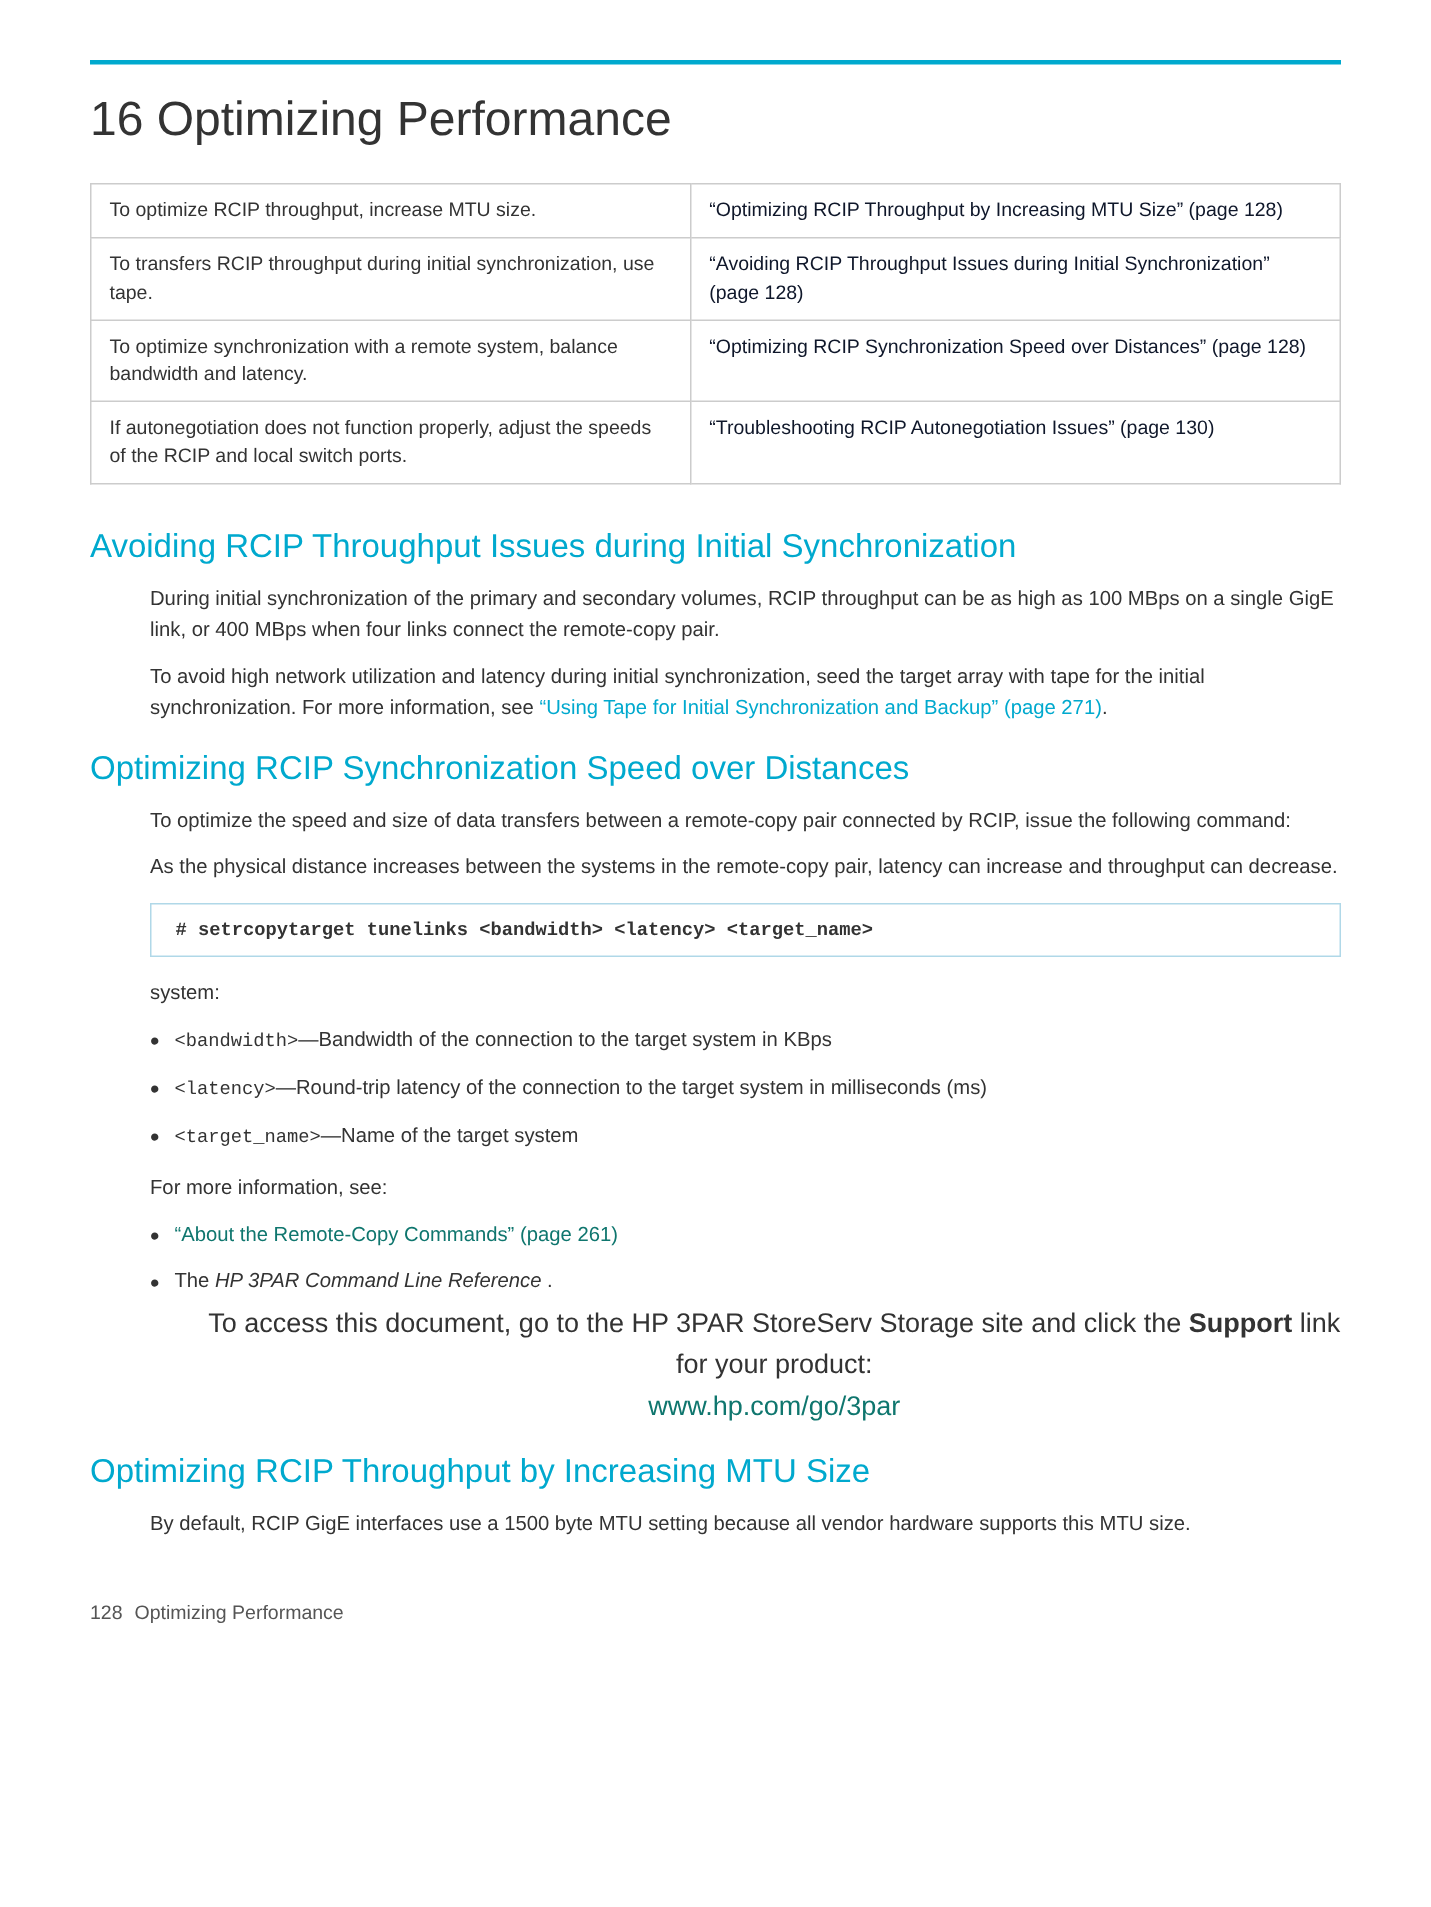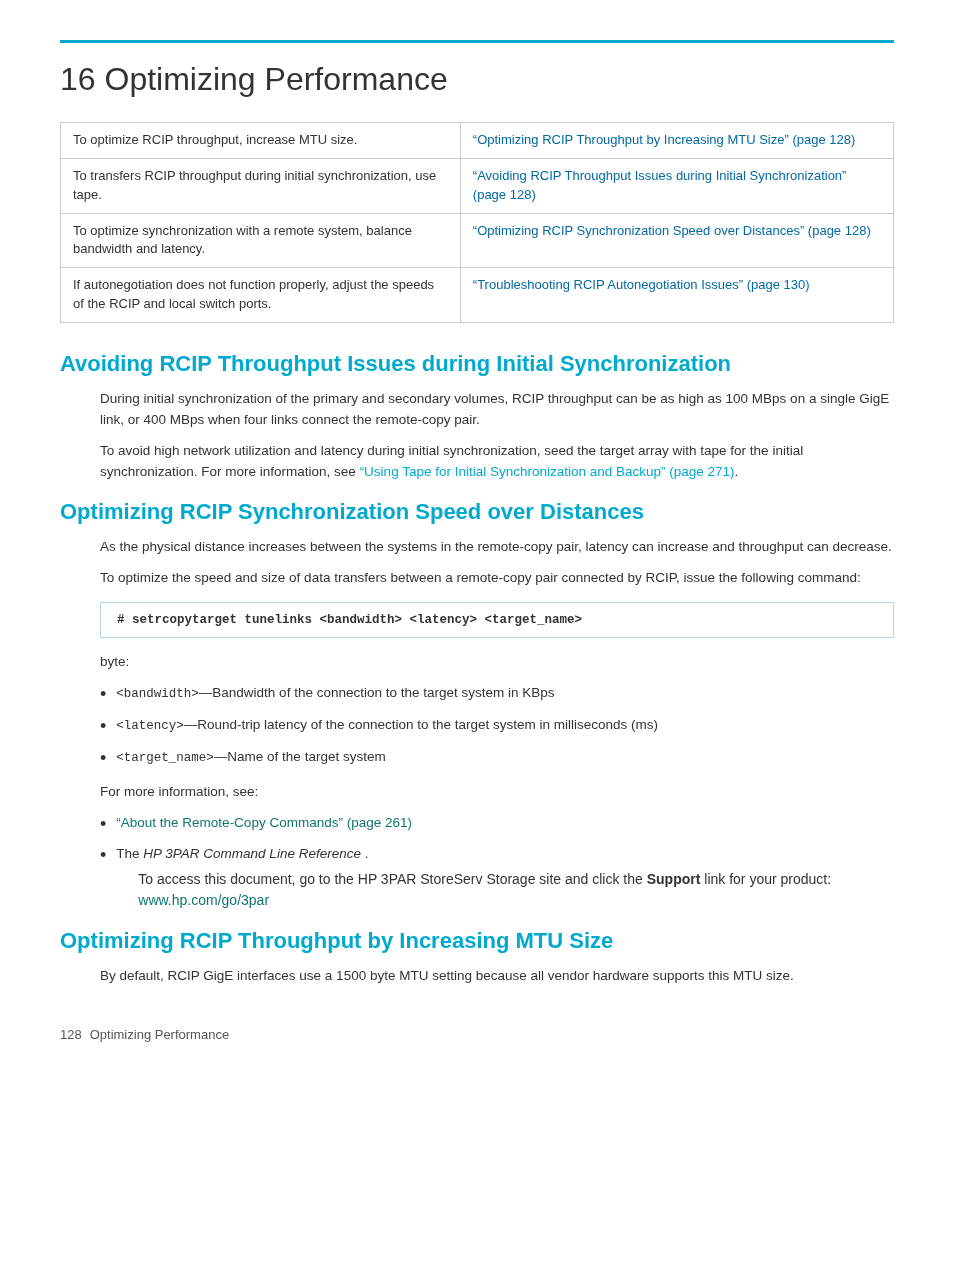--- a/index.html
+++ b/index.html
@@ -42,28 +42,28 @@
       line-height: 1.45;
     }
     .summary-table td:first-child {
       width: 48%;
       color: #333;
     }
     .summary-table td:last-child {
       width: 52%;
     }
     .summary-table a {
-      color: #0369a1;
+      color: #0f172a;
       text-decoration: none;
     }
 
     
     h2.section-title {
       font-size: 22px;
-      font-weight: bold;
+      font-weight: normal;
       color: #00a9ce;
       margin-bottom: 12px;
       margin-top: 0;
     }
 
     
     .section-body {
       margin-left: 40px;
       margin-bottom: 16px;
     }
@@ -136,22 +136,23 @@
       flex-shrink: 0;
     }
     .info-list li a {
       color: #0f766e;
       text-decoration: none;
     }
 
     .indented-note {
       margin-left: 22px;
       margin-top: 4px;
-      font-size: 14px;
+      font-size: 18px;
       line-height: 1.55;
+      text-align: center;
     }
     .indented-note a {
       color: #00a9ce;
       text-decoration: none;
     }
 
     
     .page-footer {
       margin-top: 40px;
       font-size: 13px;
@@ -204,28 +205,28 @@
 <h2 class="section-title">Avoiding RCIP Throughput Issues during Initial Synchronization</h2>
 <div class="section-body">
   <p>During initial synchronization of the primary and secondary volumes, RCIP throughput can be as high as 100 MBps on a single GigE link, or 400 MBps when four links connect the remote-copy pair.</p>
   <p>
     <span>To avoid high network utilization and latency during initial synchronization, seed the target array with tape for the initial synchronization. For more information, see </span><a href="#">“Using Tape for Initial Synchronization and Backup” (page 271)</a><span>.</span>
   </p>
 </div>
 
 <h2 class="section-title">Optimizing RCIP Synchronization Speed over Distances</h2>
 <div class="section-body">
+  <p>To optimize the speed and size of data transfers between a remote-copy pair connected by RCIP, issue the following command:</p>
   <p>As the physical distance increases between the systems in the remote-copy pair, latency can increase and throughput can decrease.</p>
-  <p>To optimize the speed and size of data transfers between a remote-copy pair connected by RCIP, issue the following command:</p>
 
   <div class="code-block">
     <span class="kw"># setrcopytarget tunelinks &lt;bandwidth&gt; &lt;latency&gt; &lt;target_name&gt;</span>
   </div>
 
-  <p class="where-label">byte:</p>
+  <p class="where-label">system:</p>
 
   <ul class="bullet-list" id="bullet-list">
   <li>
         <span class="bullet-dot">•</span>
         <span><code>&lt;bandwidth&gt;</code>—Bandwidth of the connection to the target system in KBps</span>
       </li>
       <li>
         <span class="bullet-dot">•</span>
         <span><code>&lt;latency&gt;</code>—Round-trip latency of the connection to the target system in milliseconds (ms)</span>
       </li>

